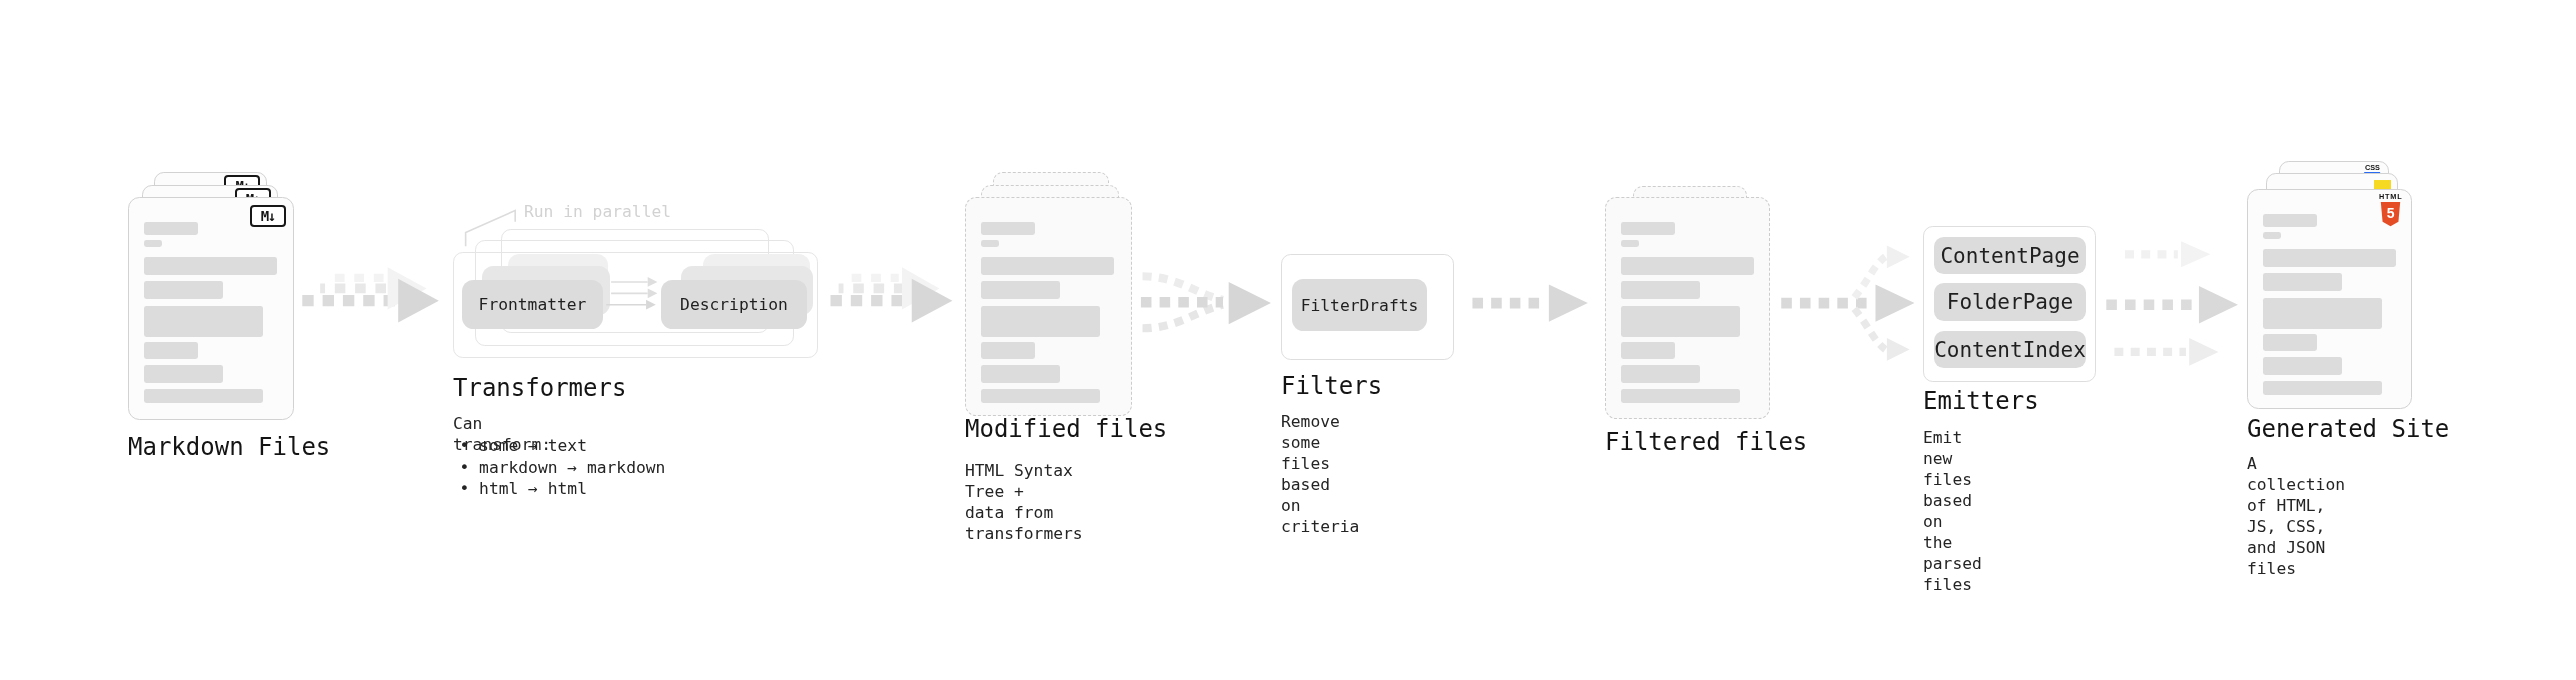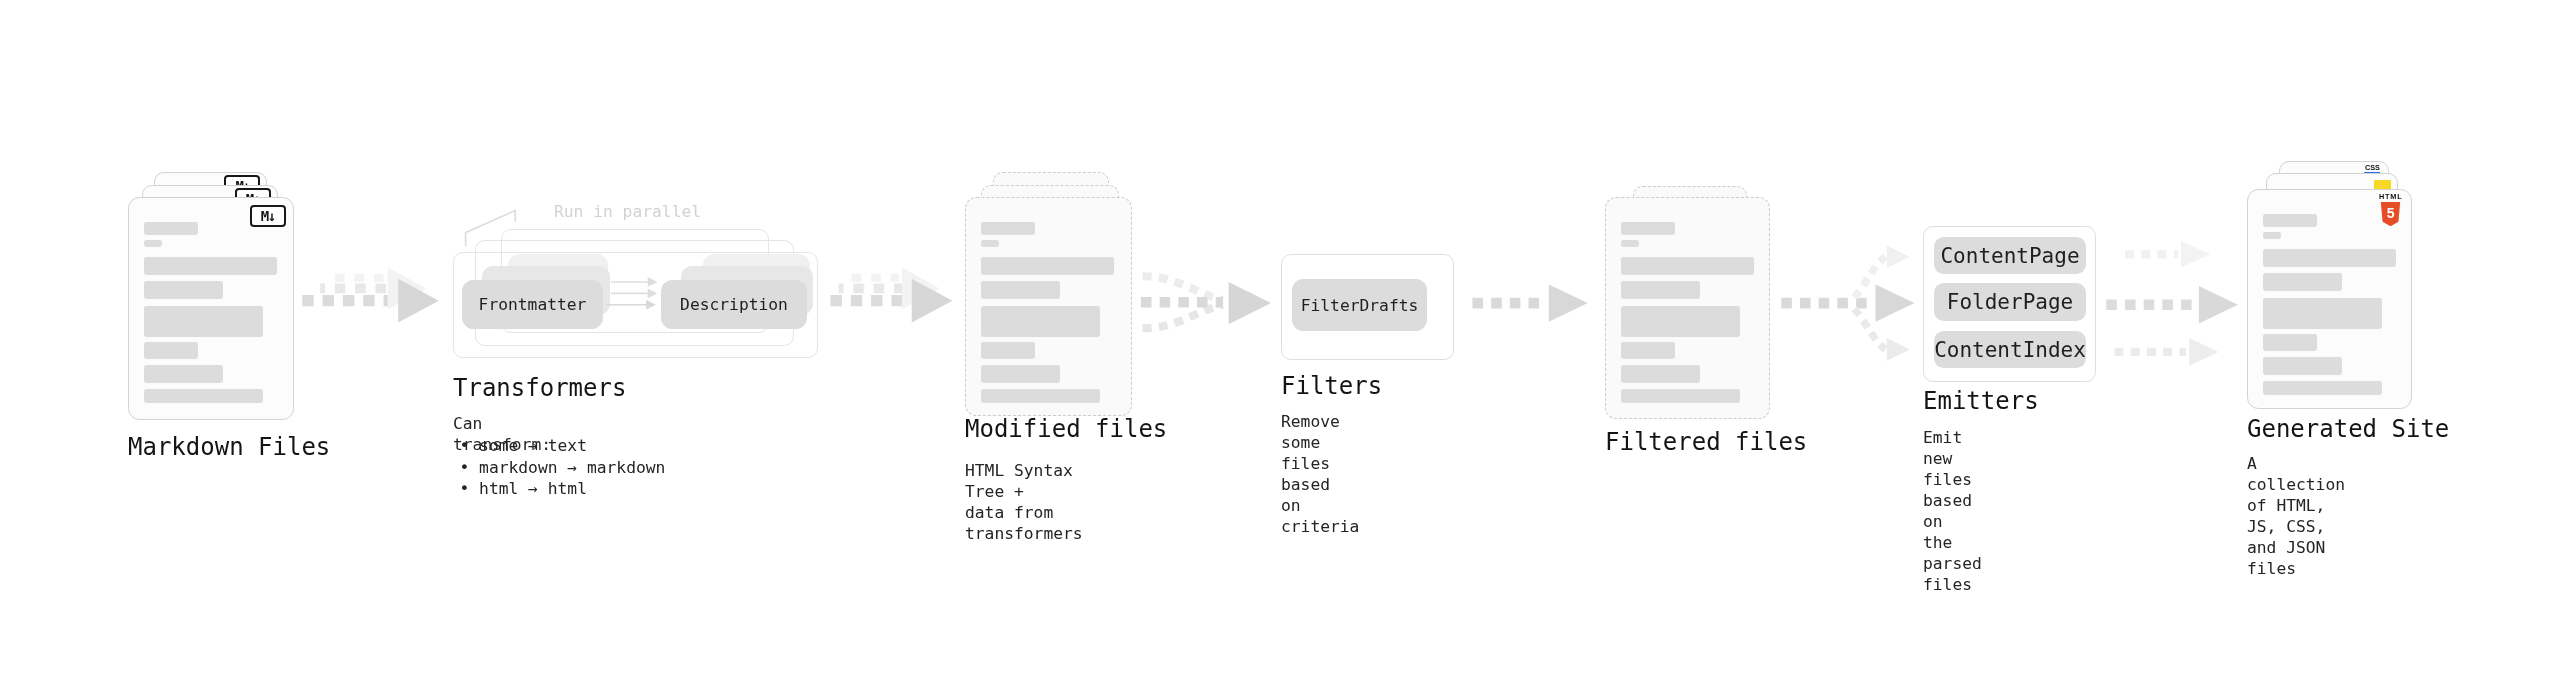--- a/index.html
+++ b/index.html
@@ -26,21 +26,21 @@
   .gbox{
     position:absolute;background:#dcdcdc;border-radius:11.4px;display:flex;align-items:center;justify-content:center;
     font-size:16.3px;color:#1f1f1f;white-space:nowrap;
   }
   .gbox.ghost1{background:#e7e7e7;}
   .gbox.ghost2{background:#f0f0f0;}
   .gbox.emit{border-radius:9.8px;font-size:21px;}
   
   .heading{position:absolute;font-size:24px;line-height:26px;color:#141414;white-space:nowrap;}
   .desc{position:absolute;font-size:16.3px;line-height:21px;color:#242424;white-space:pre-line;}
-  .callout-text{position:absolute;font-size:16.3px;color:#d2d2d2;white-space:nowrap;margin-left:30px;}
+  .callout-text{position:absolute;font-size:16.3px;color:#d2d2d2;white-space:nowrap;}
   .bullets{position:absolute;font-size:16.3px;line-height:21.5px;color:#242424;white-space:nowrap;}
   .bullets div{padding-left:6.5px;}
   
   .js-badge{position:absolute;top:5.7px;right:6.5px;width:17px;height:9.8px;}
   .css-badge{position:absolute;top:2.4px;right:6.5px;width:18px;display:flex;flex-direction:column;align-items:center;}
   .css-badge .css-word{font-family:"Liberation Sans","DejaVu Sans",sans-serif;font-weight:bold;font-size:7.3px;line-height:7.3px;color:#111;}
   .css-badge svg{display:block;margin-top:0.8px;}
   .html5-logo{position:absolute;top:3.3px;right:8.1px;width:24.4px;display:flex;flex-direction:column;align-items:center;}
   .html5-word{font-family:"Liberation Sans","DejaVu Sans",sans-serif;font-weight:bold;font-size:7.3px;line-height:8.1px;letter-spacing:0.8px;color:#111;}
   .shield-wrap{position:relative;width:21px;height:24.4px;margin-top:0.8px;}

